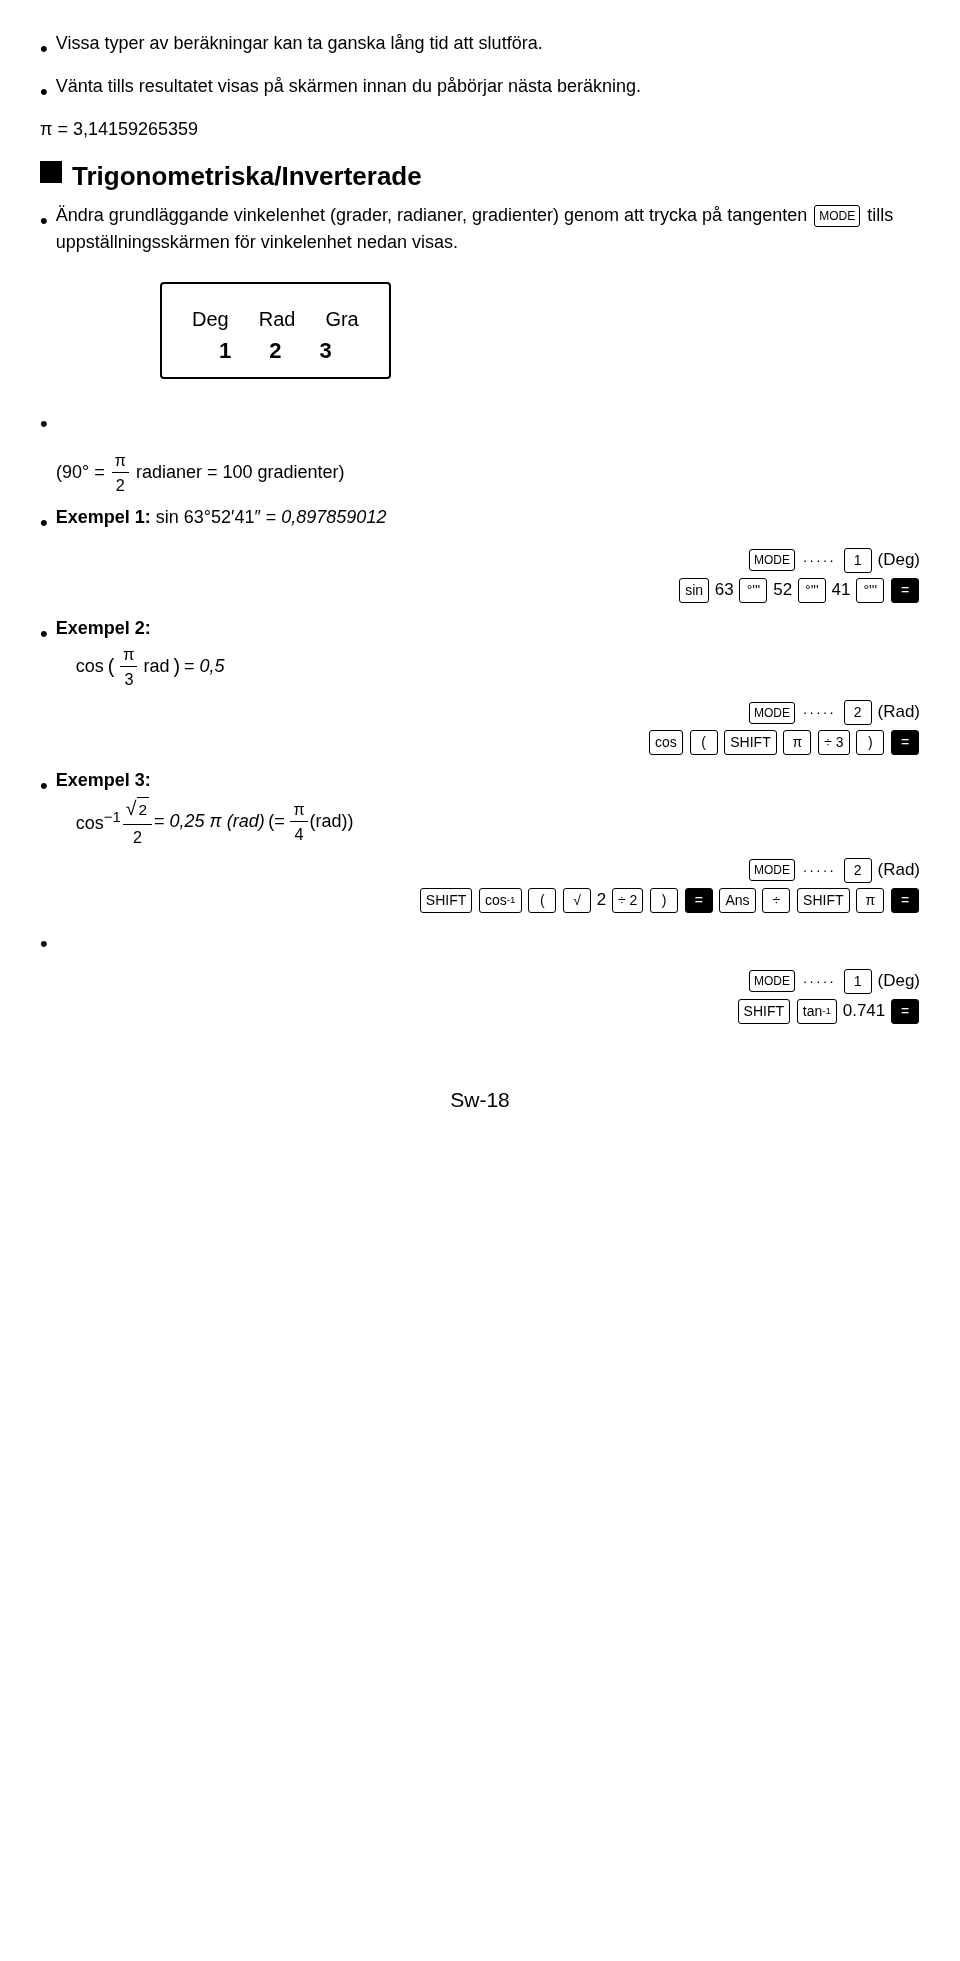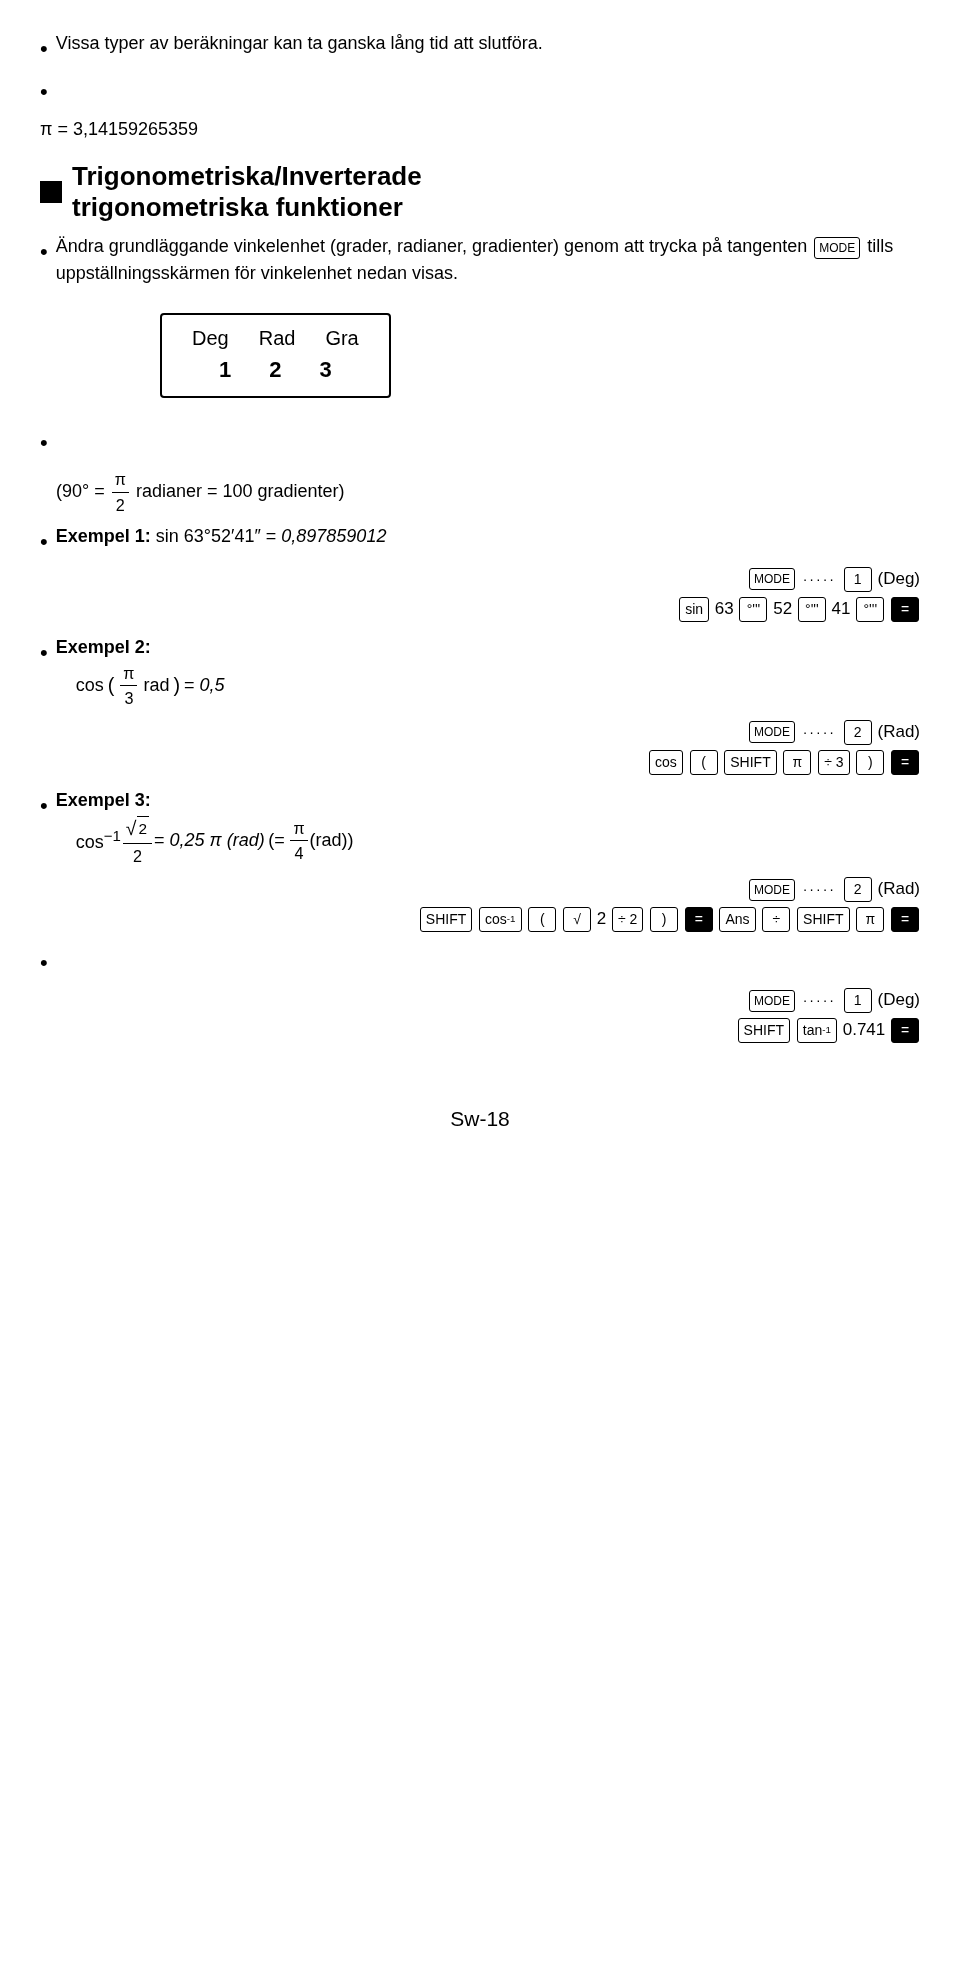--- a/index.html
+++ b/index.html
@@ -23,21 +23,21 @@
       margin-right: 8px;
       margin-top: 2px;
       flex-shrink: 0;
     }
     .bullet-text {
       flex: 1;
     }
 
     .section-heading {
       display: flex;
-      align-items: center;
+      align-items: flex-start;
       margin: 18px 0 10px 0;
     }
     .heading-square {
       display: inline-block;
       width: 22px;
       height: 22px;
       background: #000;
       margin-right: 10px;
       flex-shrink: 0;
     }
@@ -51,21 +51,21 @@
       font-size: 18px;
       margin-bottom: 12px;
     }
 
     
     .angle-box {
       border: 2px solid #000;
       border-radius: 4px;
       display: inline-block;
       margin: 12px auto 12px 120px;
-      padding: 8px 30px 10px 30px;
+      padding: 20px 30px 10px 30px;
       text-align: center;
     }
     .angle-box .row1 {
       font-size: 20px;
       display: flex;
       gap: 30px;
       justify-content: center;
     }
     .angle-box .row2 {
       font-size: 22px;
@@ -231,31 +231,31 @@
   </style>
 </head>
 <body>
 
 <div class="bullet-item">
   <span class="bullet">•</span>
   <span class="bullet-text">Vissa typer av beräkningar kan ta ganska lång tid att slutföra.</span>
 </div>
 <div class="bullet-item">
   <span class="bullet">•</span>
+  <span class="bullet-text">Vänta tills resultatet visas på skärmen innan du påbörjar nästa beräkning.</span>
 </div>
 
 <div class="pi-line">
   <span>π = 3,14159265359</span>
 </div>
 
 <div class="section-heading">
   <span class="heading-square"></span>
   <div class="heading-title">
     <span>Trigonometriska/Inverterade</span><br>
-    <span>trigonometriska funktioner</span>
   </div>
 </div>
 
 <div class="bullet-item">
   <span class="bullet">•</span>
   <span class="bullet-text">
     <span>Ändra grundläggande vinkelenhet (grader, radianer, gradienter) genom att trycka på tangenten</span>
     <span class="mode-key-inline">MODE</span>
     <span>tills uppställningsskärmen för vinkelenhet nedan visas.</span>
   </span>

